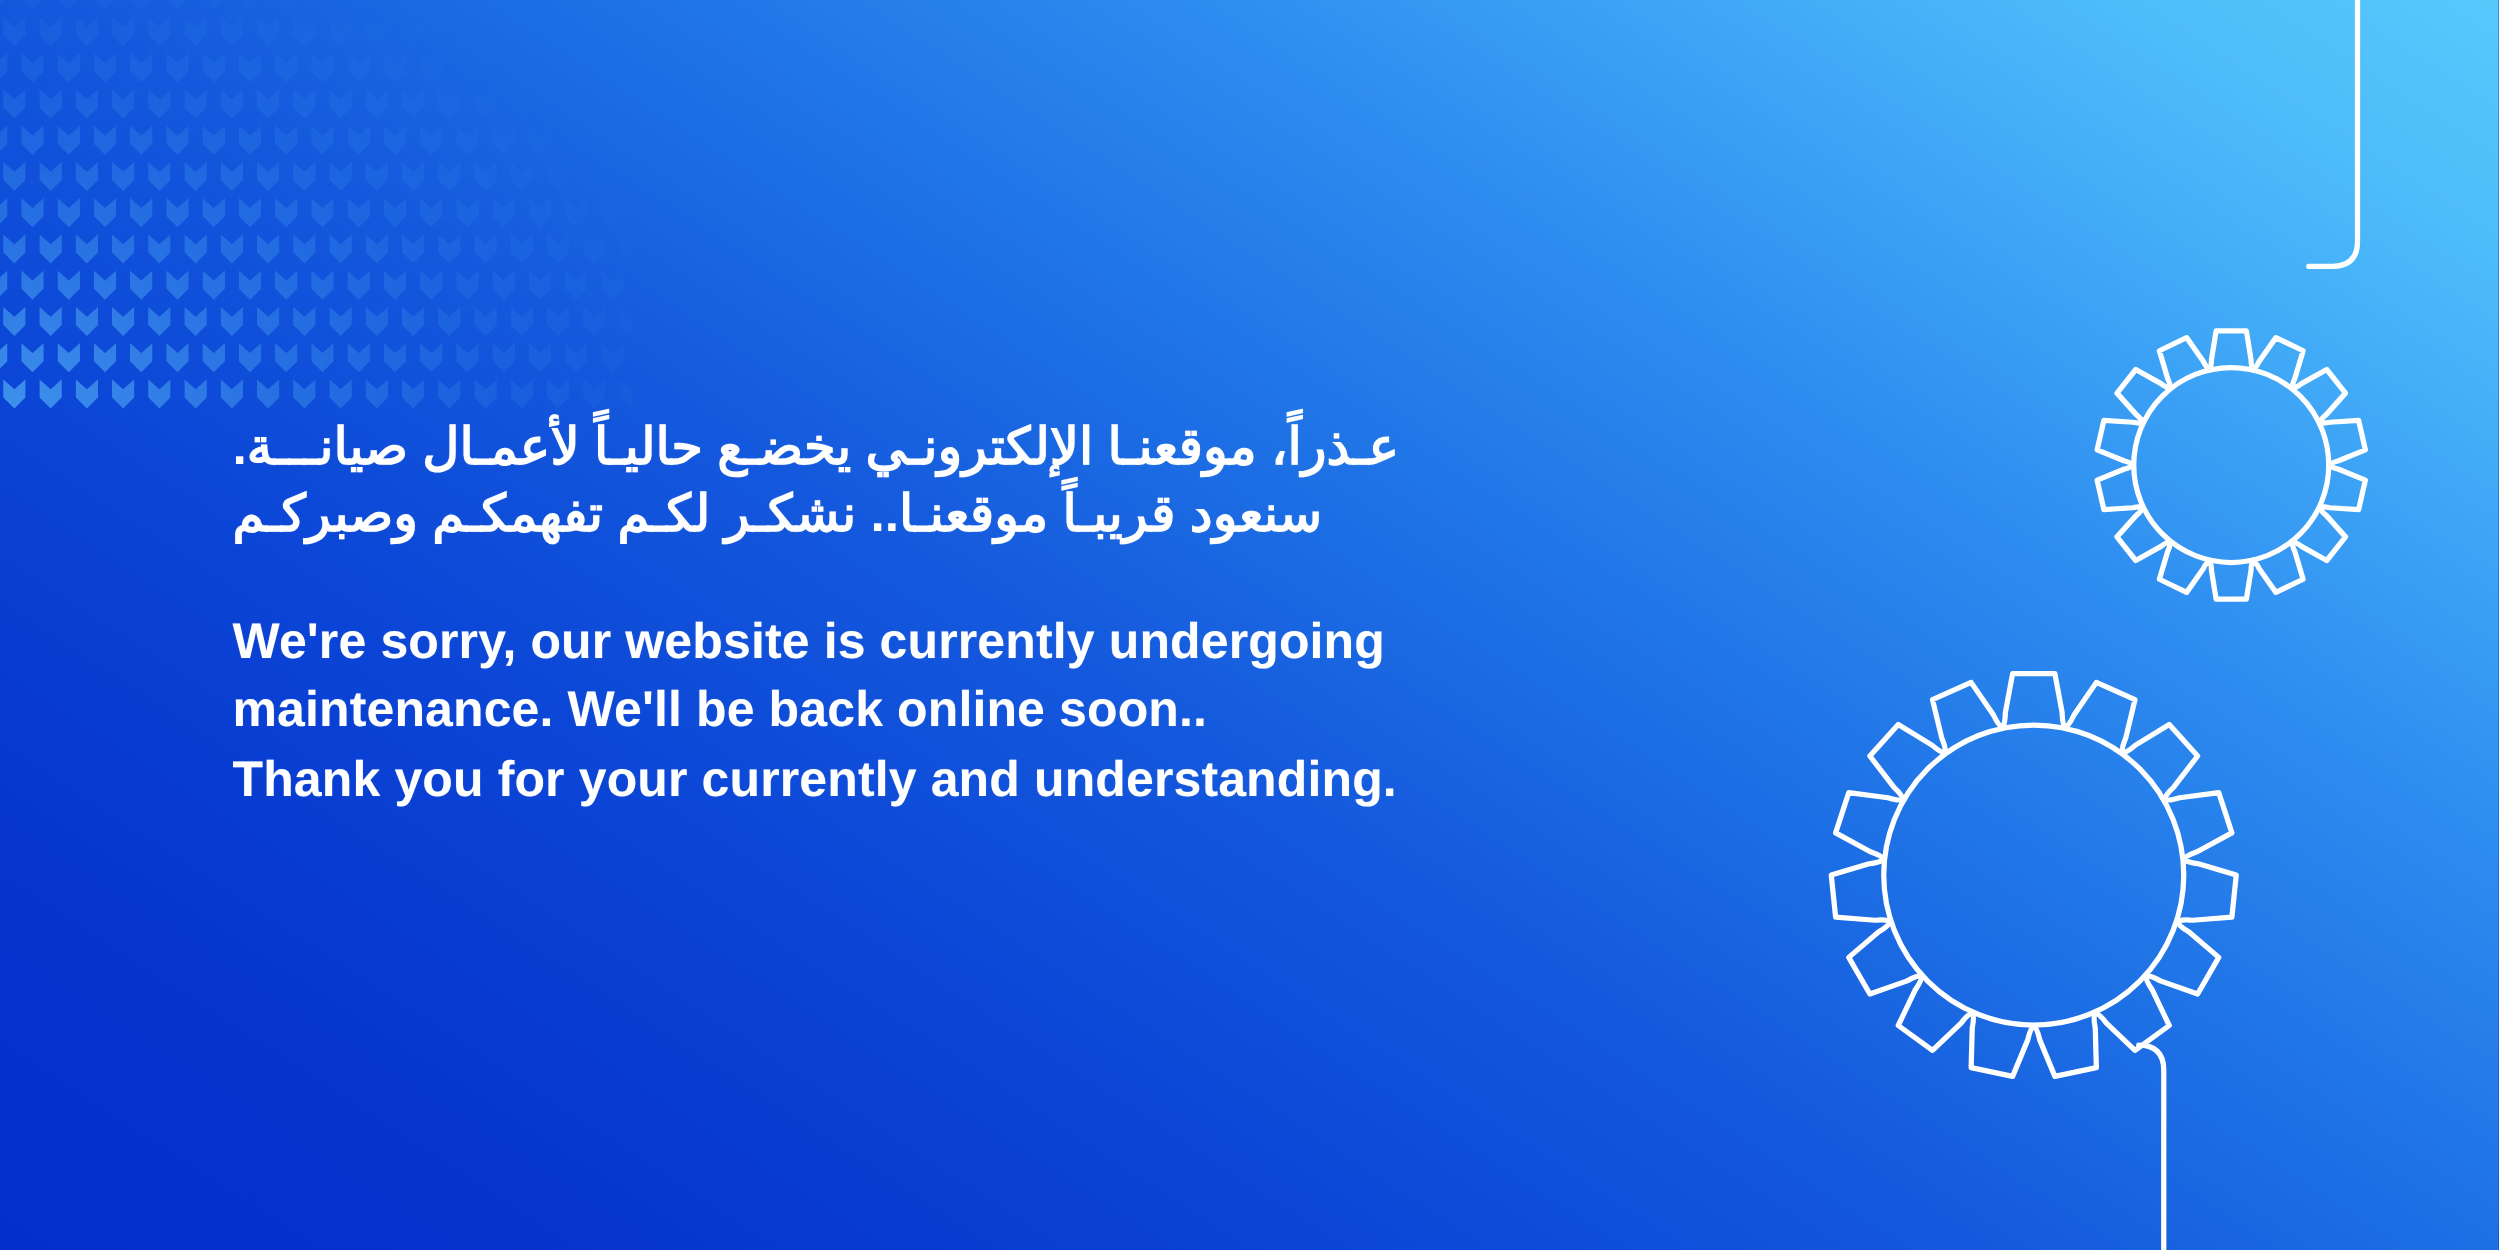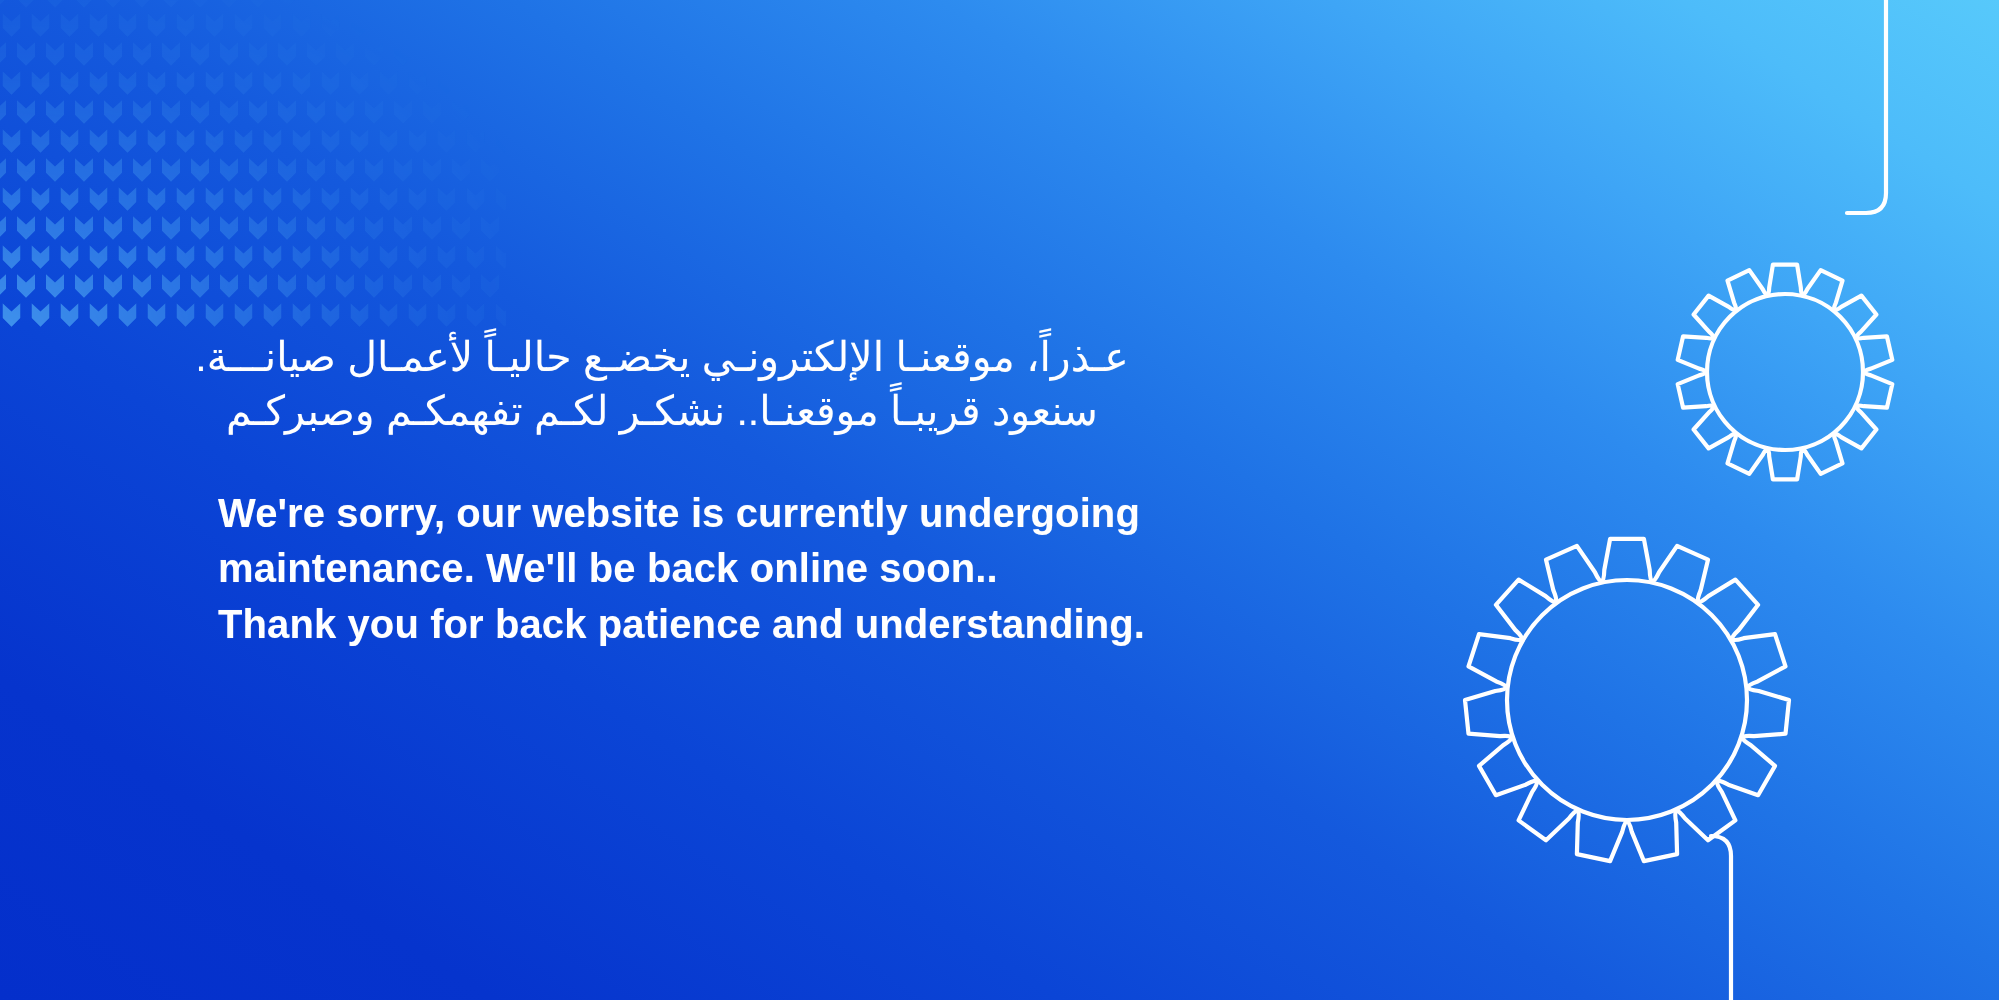--- a/index.html
+++ b/index.html
@@ -48,39 +48,38 @@
 
   
   #copy {
     position: absolute;
     left: 186px;
     top: 330px;
     width: 980px;
   }
   .ar-block {
     direction: rtl;
-    text-align: center;
+    text-align: left;
     color: #ffffff;
     font-size: 41px;
-    font-weight: 400;
+    font-weight: 700;
     line-height: 1.32;
     letter-spacing: 0px;
     width: 952px;
     text-shadow: 0 0 1px rgba(255,255,255,0.25);
   }
   .ar-line { white-space: nowrap; }
   .en-block {
     margin-top: 48px;
     color: #ffffff;
     font-size: 40px;
     font-weight: 700;
     line-height: 1.38;
     letter-spacing: 0.1px;
     text-shadow: 0 0 1px rgba(255,255,255,0.25);
-    margin-left: 32px;
   }
   .en-line { white-space: nowrap; }
 </style>
 </head>
 <body>
 
 <div id="stage">
 
   <svg id="chevron-field" viewBox="0 0 520 360" xmlns="http://www.w3.org/2000/svg" aria-hidden="true">
     <defs>
@@ -342,17 +341,17 @@
   <div id="copy">
 
     <div class="ar-block">
       <div class="ar-line">عـذراً، موقعنـا الإلكترونـي يخضـع حاليـاً لأعمـال صيانـــة.</div>
       <div class="ar-line">سنعود قريبـاً موقعنـا.. نشكـر لكـم تفهمكـم وصبركـم</div>
     </div>
 
     <div class="en-block">
       <div class="en-line">We're sorry, our website is currently undergoing</div>
       <div class="en-line">maintenance. We'll be back online soon..</div>
-      <div class="en-line">Thank you for back patience and understanding.</div>
+      <div class="en-line">Thank you for your currently and understanding.</div>
     </div>
 
   </div>
 </div>
 
 </body></html>

